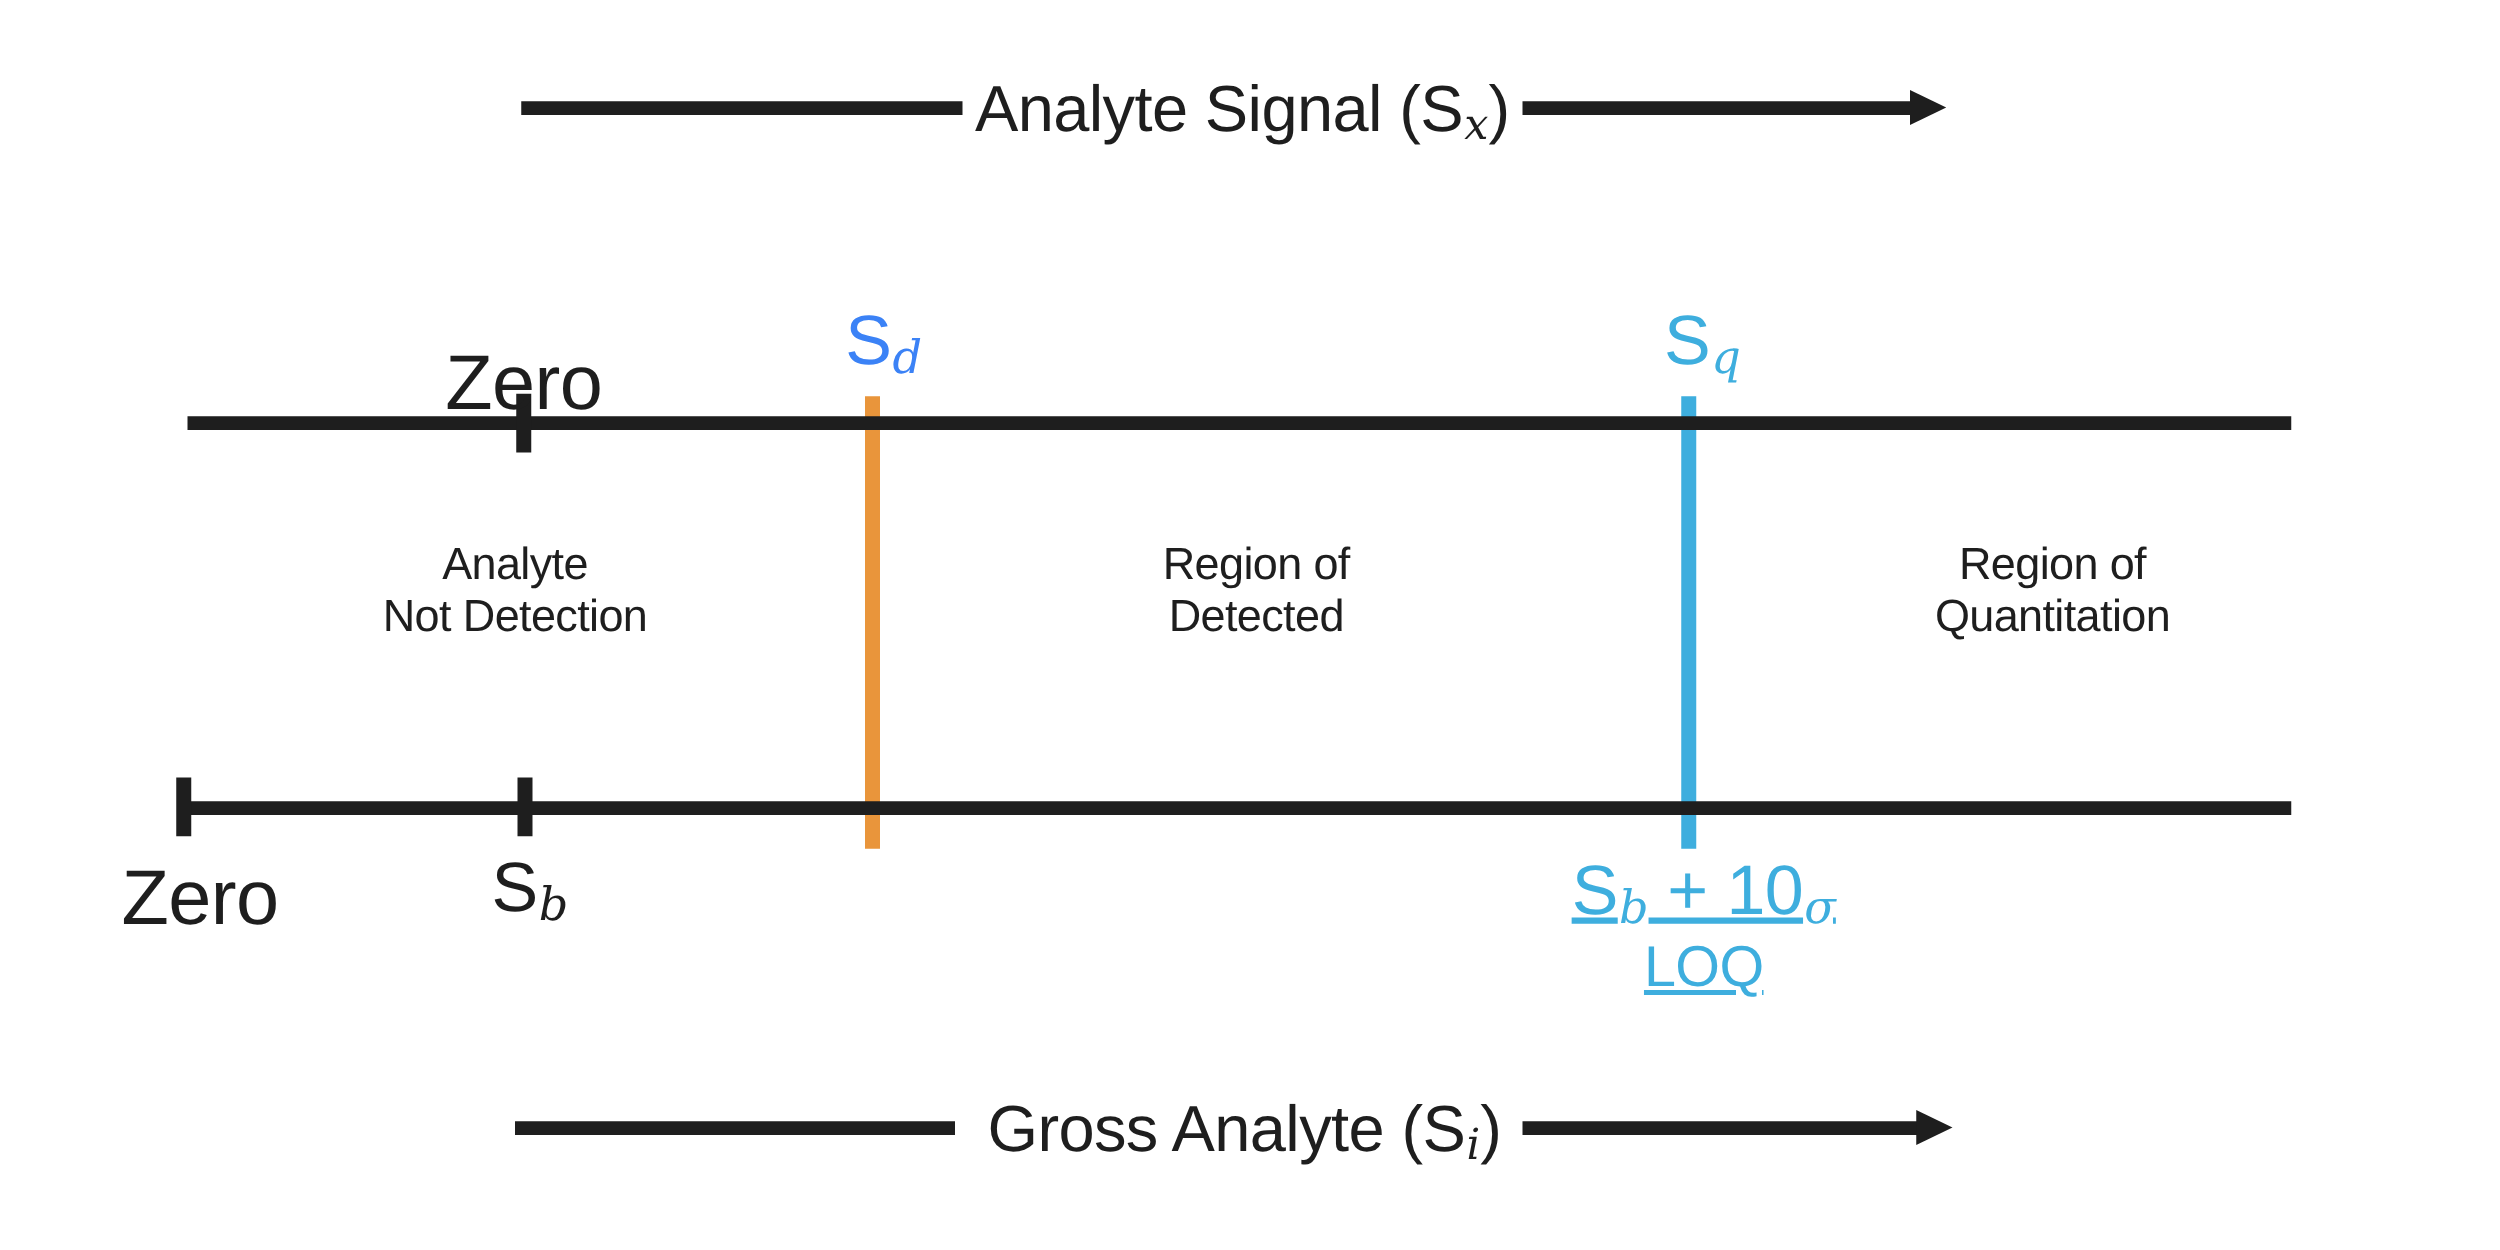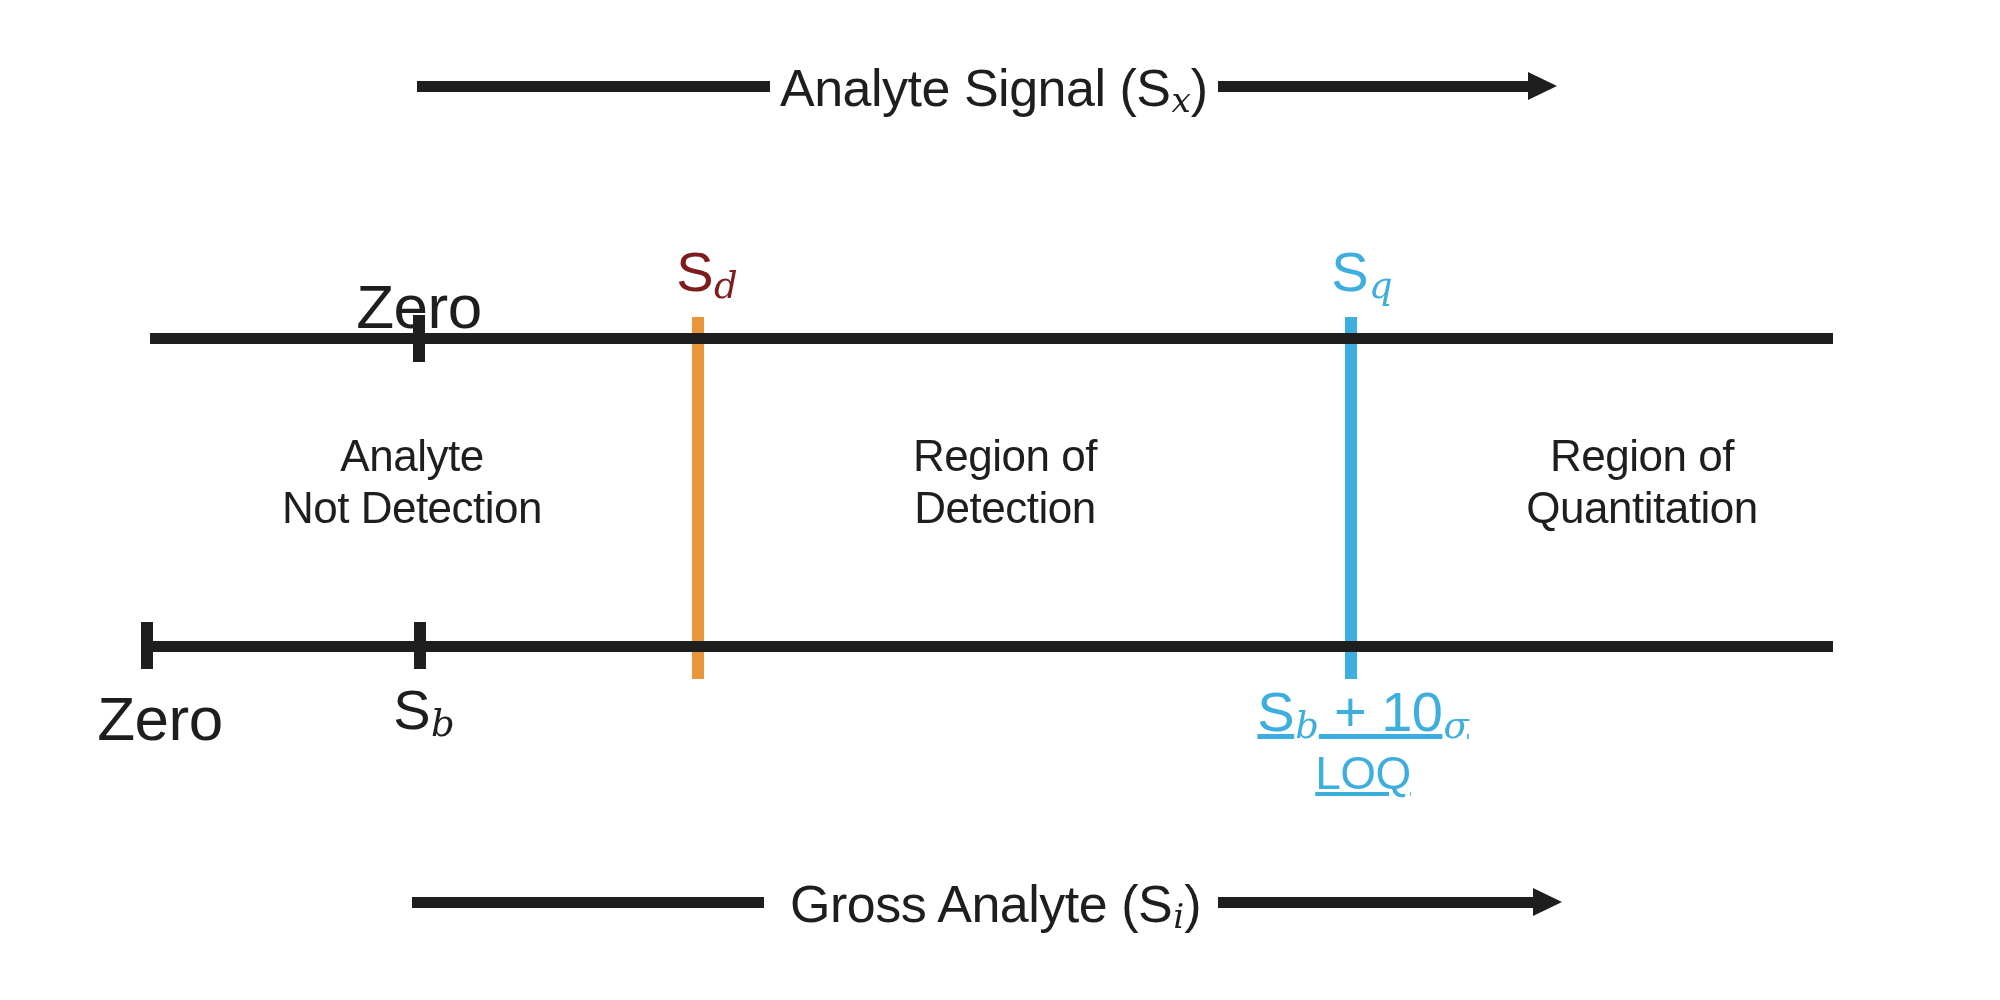--- a/index.html
+++ b/index.html
@@ -19,24 +19,24 @@
   .vline.blue   { background: #3eaede; }
   .arrowhead {
     position: absolute; width: 0; height: 0;
     border-top: 14px solid transparent;
     border-bottom: 14px solid transparent;
     border-left: 29px solid #1e1e1e;
   }
   .txt { position: absolute; text-align: center; white-space: nowrap; letter-spacing: -0.5px; }
   .title   { font-size: 52px; line-height: 1.0; }
   .label   { font-size: 62px; line-height: 1.0; }
-  .region  { font-size: 44px; line-height: 1.18; }
+  .region  { font-size: 36px; line-height: 1.18; }
   .formula { font-size: 56px; line-height: 1.0; }
   .abbr    { font-size: 46px; line-height: 1.0; margin-top: 10px; }
-  .orange-text { color: #7f1d1d; }
+  .orange-text { color: #3b82f6; }
   .blue-text   { color: #3eaede; }
   .sub {
     font-family: "DejaVu Serif", serif;
     font-style: italic;
     font-size: 0.66em;
     position: relative;
     top: 0.18em;
     margin-left: 1px;
     letter-spacing: 0;
   }
@@ -66,21 +66,21 @@
   <div class="txt formula blue-text" style="left:1262px; top:244px; width:200px;">
     <span>S</span><span class="sub">q</span>
   </div>
 
   <div class="txt region" style="left:202px; top:430px; width:420px;">
     <div>Analyte</div>
     <div>Not Detection</div>
   </div>
   <div class="txt region" style="left:795px; top:430px; width:420px;">
     <div>Region of</div>
-    <div>Detection</div>
+    <div>Detected</div>
   </div>
   <div class="txt region" style="left:1432px; top:430px; width:420px;">
     <div>Region of</div>
     <div>Quantitation</div>
   </div>
 
   <div class="hline" style="left:147px; top:641px; width:1686px;"></div>
   <div class="vtick" style="left:141px; top:622px;"></div>
   <div class="vtick" style="left:414px; top:622px;"></div>
 

